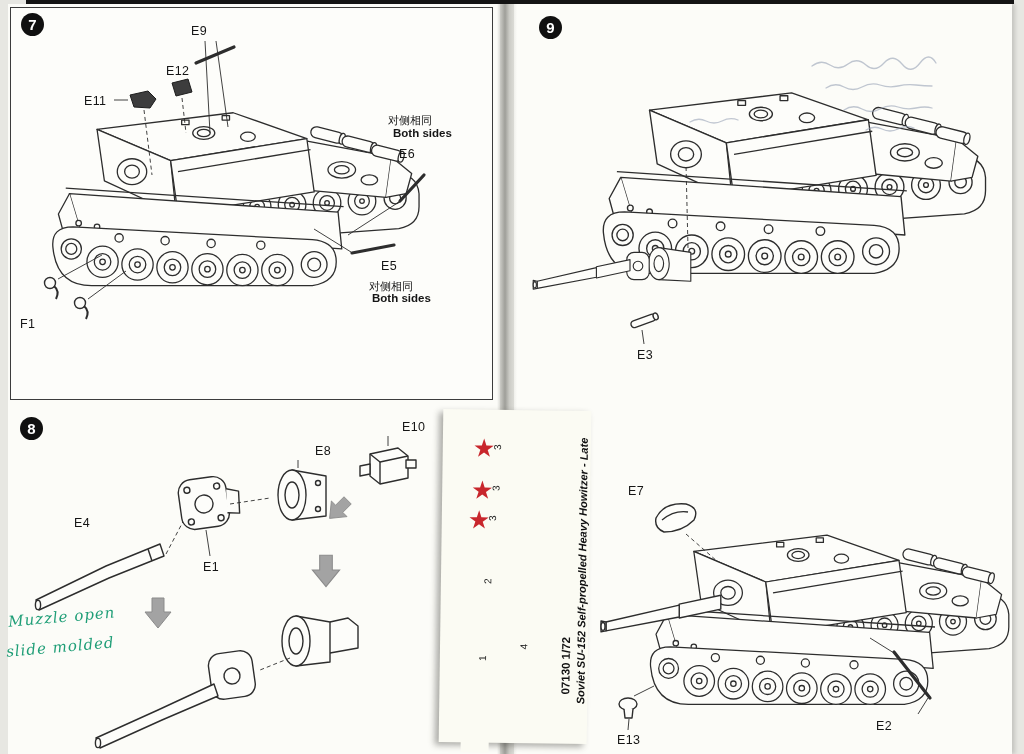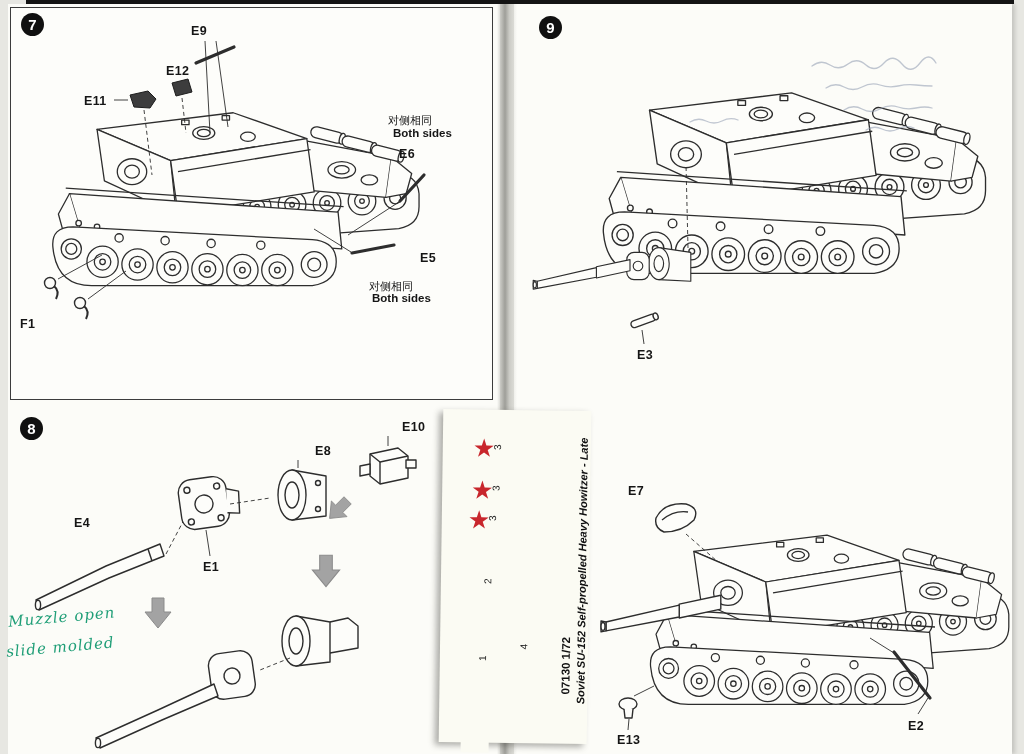--- a/index.html
+++ b/index.html
@@ -7,21 +7,21 @@
          font-family:"Liberation Sans",sans-serif;color:#151515;}
   .page{position:absolute;background:#fcfcf8;}
   .page-left{left:8px;top:4px;width:492px;height:750px;}
   .page-right{left:514px;top:4px;width:498px;height:750px;box-shadow:3px 0 4px rgba(0,0,0,.15);}
   .gutter{position:absolute;left:497px;top:0;width:20px;height:754px;z-index:3;
           background:linear-gradient(90deg,rgba(0,0,0,0) 0%,rgba(70,70,64,.45) 40%,rgba(120,120,112,.25) 62%,rgba(0,0,0,0) 100%);}
   .topbar{position:absolute;left:26px;top:0;width:988px;height:4px;background:#141414;z-index:4;}
   .step-box{position:absolute;left:10px;top:7px;width:481px;height:391px;border:1.5px solid #3c3c3c;background:#fdfdfa;z-index:1;}
   .badge{position:absolute;width:23px;height:23px;border-radius:50%;background:#101010;color:#fff;
          font-weight:bold;font-size:15px;display:flex;align-items:center;justify-content:center;z-index:6;}
-  .plabel{position:absolute;font-size:12.5px;font-weight:bold;z-index:6;letter-spacing:.3px;}
+  .plabel{position:absolute;font-size:12.5px;font-weight:normal;z-index:6;letter-spacing:.3px;}
   .cn{position:absolute;font-size:11px;z-index:6;}
   .en{position:absolute;font-size:11.5px;font-weight:bold;z-index:6;padding-left:6px;}
   .note{position:absolute;color:#1f9e77;font-style:italic;font-size:15px;z-index:6;
         font-family:"DejaVu Serif",serif;transform:rotate(-5deg);letter-spacing:1px;}
   .panel-svg{position:absolute;z-index:2;}
   .ln{stroke:#2d2d2d;stroke-width:.9;fill:none;}
   .dash{stroke:#2d2d2d;stroke-width:.9;fill:none;stroke-dasharray:4 3;}
   .rod{stroke:#2d2d2d;stroke-width:3.2;fill:none;stroke-linecap:round;}
   .dark{fill:#3d3d3d;stroke:#1d1d1d;stroke-width:1;}
   .part{fill:#fdfdfa;stroke:#2d2d2d;stroke-width:1.4;stroke-linejoin:round;}
@@ -190,21 +190,21 @@
     <path class="ln" d="M48,272 L92,248"></path>
     <path class="ln" d="M78,292 L116,264"></path>
   </svg>
 
   <span class="plabel" style="left:191px;top:24px;">E9</span>
   <span class="plabel" style="left:166px;top:64px;">E12</span>
   <span class="plabel" style="left:84px;top:94px;">E11</span>
   <span class="cn" style="left:388px;top:113px;">对侧相同</span>
   <span class="en" style="left:387px;top:127px;">Both sides</span>
   <span class="plabel" style="left:399px;top:147px;">E6</span>
-  <span class="plabel" style="left:381px;top:251px;margin-left:39px;">E5</span>
+  <span class="plabel" style="left:381px;top:259px;">E5</span>
   <span class="cn" style="left:369px;top:279px;">对侧相同</span>
   <span class="en" style="left:366px;top:292px;">Both sides</span>
   <span class="plabel" style="left:20px;top:317px;text-align:center;">F1</span>
 
   <div class="badge" style="left:20px;top:417px;">8</div>
 
   <svg class="panel-svg" style="left:8px;top:404px;" width="492" height="350" viewBox="0 0 492 350">
 
     <g class="part">
       <path d="M152,140 L98,162 L28,196 L31,206 L101,174 L156,152 Z"></path>
@@ -315,21 +315,21 @@
     <path class="ln" d="M115,279 L114,290"></path>
     <path class="ln" d="M120,256 L140,246"></path>
 
     <path class="rod" d="M380,212 L416,258"></path>
     <path class="ln" d="M380,213 L356,198"></path>
     <path class="ln" d="M414,258 L404,274"></path>
   </svg>
 
   <span class="plabel" style="left:628px;top:484px;">E7</span>
   <span class="plabel" style="left:617px;top:733px;">E13</span>
-  <span class="plabel" style="left:908px;top:719px;">E2</span>
+  <span class="plabel" style="left:876px;top:719px;">E2</span>
 
   <div class="decal">
     <div class="decal-tab"></div>
     <span class="star" style="left:30px;top:26px;">★</span>
     <span class="star" style="left:29px;top:68px;">★</span>
     <span class="star" style="left:26px;top:98px;">★</span>
     <span class="dnum" style="left:52px;top:32px;">3</span>
     <span class="dnum" style="left:51px;top:73px;">3</span>
     <span class="dnum" style="left:48px;top:103px;">3</span>
     <span class="dnum" style="left:44px;top:166px;">2</span>

